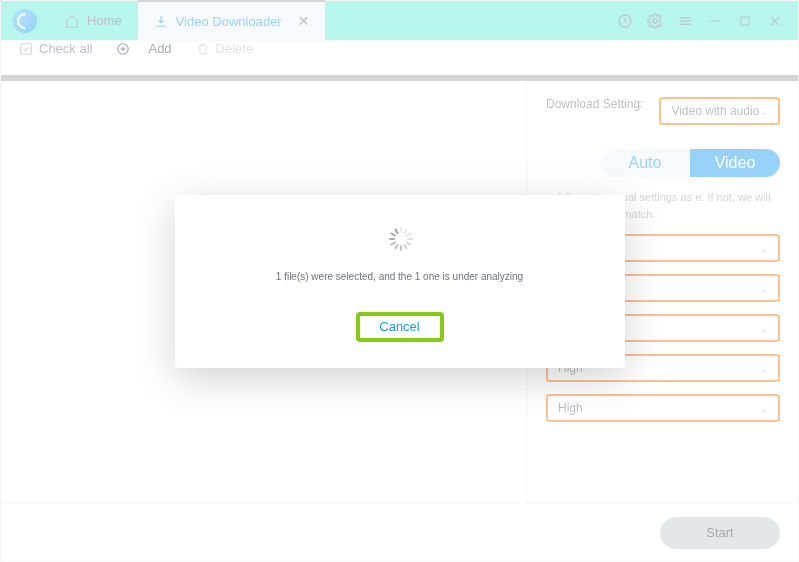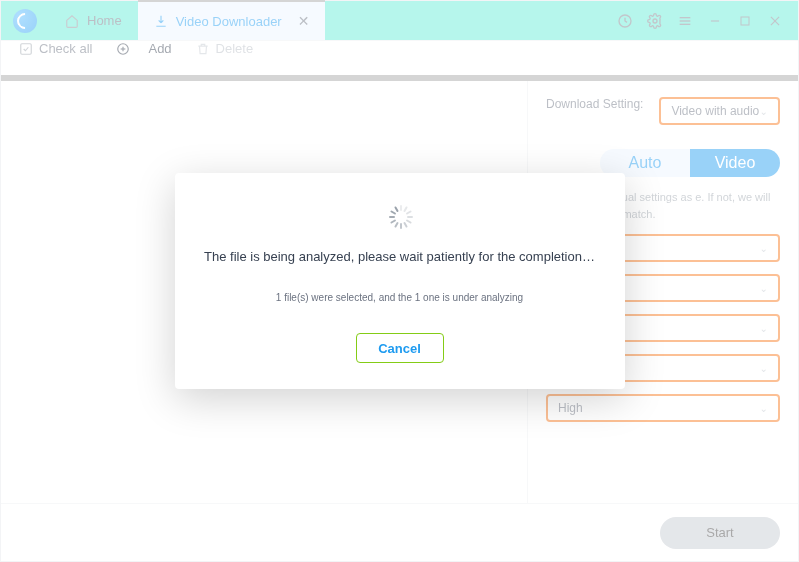--- a/index.html
+++ b/index.html
@@ -30,21 +30,21 @@
   .select-row { margin-top: 12px; }
   .footer { height: 58px; border-top: 1px solid #eef0f2; display: flex; align-items: center; justify-content: flex-end; padding: 0 18px; }
   .start-btn { width: 120px; height: 32px; border-radius: 16px; background: #c4c9d0; color: #404040; display: flex; align-items: center; justify-content: center; font-size: 13px; }
   .overlay { position: absolute; inset: 0; background: rgba(255,255,255,0.55); display: flex; align-items: center; justify-content: center; }
   .modal { width: 450px; background: #fff; border-radius: 4px; box-shadow: 0 10px 40px rgba(0,0,0,0.18); padding: 32px 28px 26px; text-align: center; }
   .spinner { width: 24px; height: 24px; margin: 0 auto 20px; position: relative; }
   .spinner span { position: absolute; left: 50%; top: 0; width: 2px; height: 6px; background: #9aa2ab; transform-origin: 1px 12px; border-radius: 1px; }
   .modal-title { font-size: 13px; color: #374151; margin: 12px 0 28px; }
   .modal-line { font-size: 10px; color: #6b7280; margin-bottom: 6px; }
   .modal-line a { color: #1e9bf0; text-decoration: none; }
-  .cancel-btn { margin-top: 24px; display: inline-flex; align-items: center; justify-content: center; width: 88px; height: 30px; border: 1px solid #84cc16; color: #1e9bf0; border-radius: 4px; font-size: 13px; background: #fff; font-weight: bold; }
+  .cancel-btn { margin-top: 24px; display: inline-flex; align-items: center; justify-content: center; width: 88px; height: 30px; border: 4px solid #84cc16; color: #1e9bf0; border-radius: 4px; font-size: 13px; background: #fff; }
   svg { display: block; }
 </style>
 </head>
 <body>
 
 <div class="window">
 
   <div class="titlebar">
     <div class="logo"></div>
     <div class="tab">
@@ -187,17 +187,16 @@
       <span style="transform:rotate(90deg);opacity:.35"></span>
       <span style="transform:rotate(120deg);opacity:.4"></span>
       <span style="transform:rotate(150deg);opacity:.5"></span>
       <span style="transform:rotate(180deg);opacity:.6"></span>
       <span style="transform:rotate(210deg);opacity:.7"></span>
       <span style="transform:rotate(240deg);opacity:.8"></span>
       <span style="transform:rotate(270deg);opacity:.9"></span>
       <span style="transform:rotate(300deg);opacity:.95"></span>
       <span style="transform:rotate(330deg);opacity:1"></span>
     </div>
-    <div class="modal-title">The file is being analyzed, please wait patiently for the completion…</div>
     <div class="modal-line">1 file(s) were selected, and the 1 one is under analyzing</div>
     <button class="cancel-btn">Cancel</button>
   </div>
 </div>
 
 </body></html>

